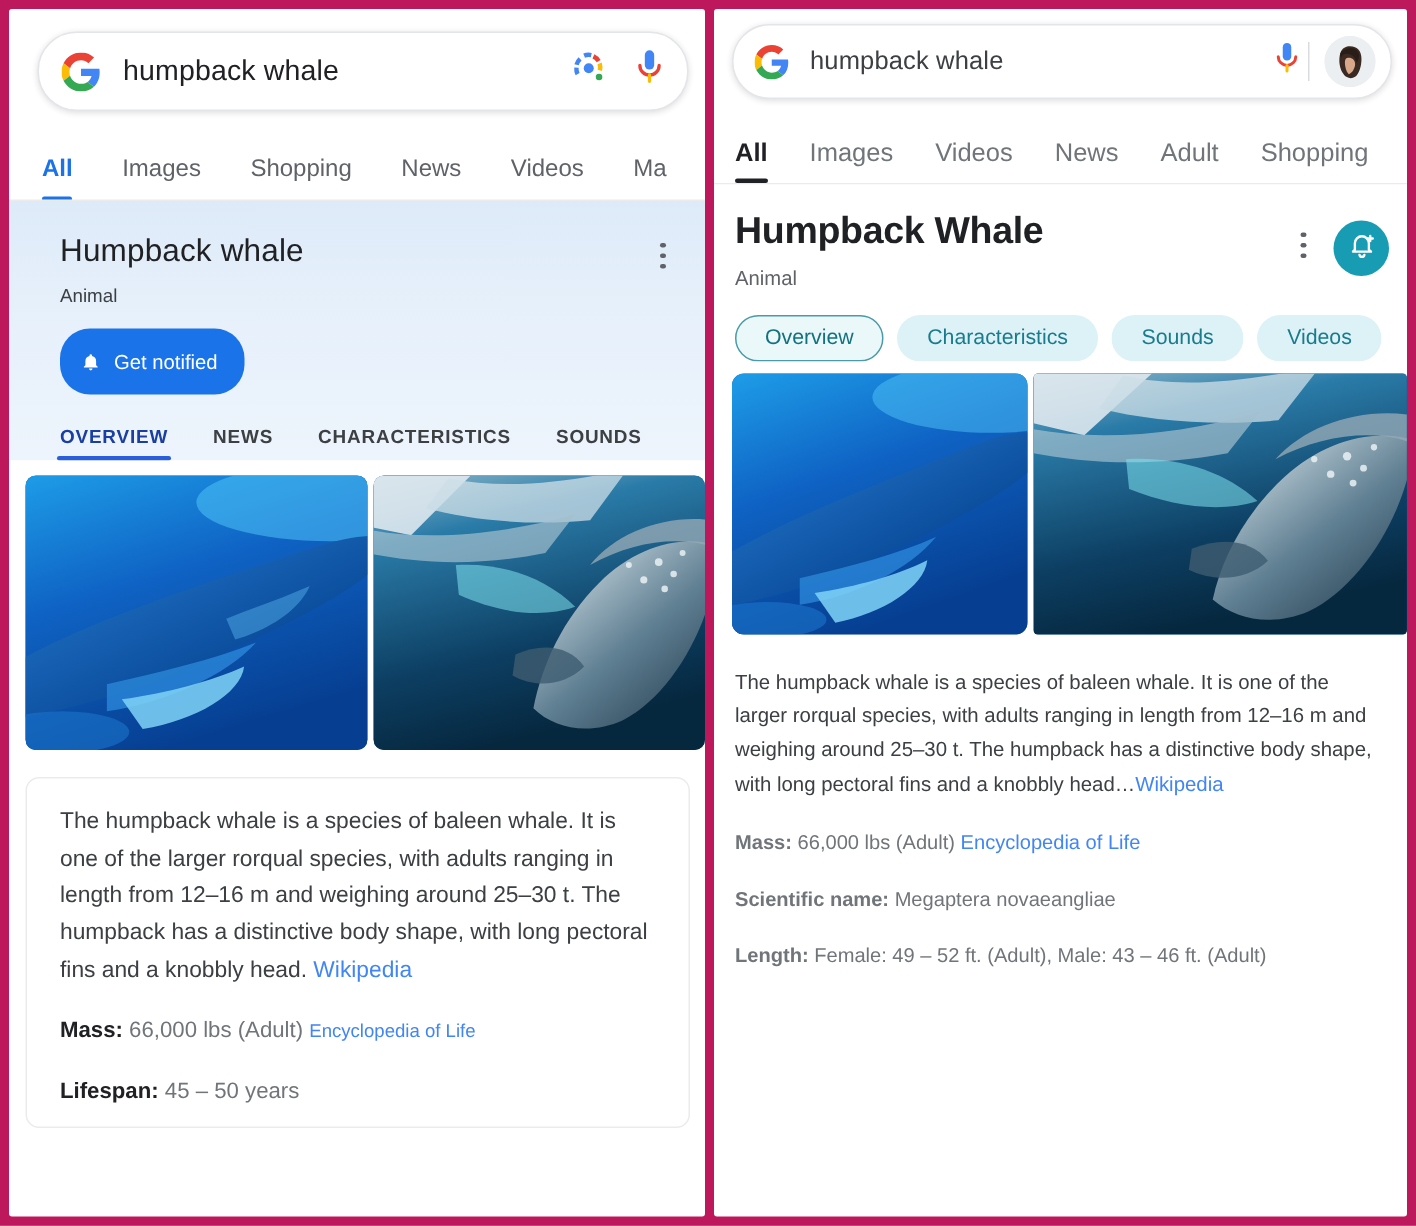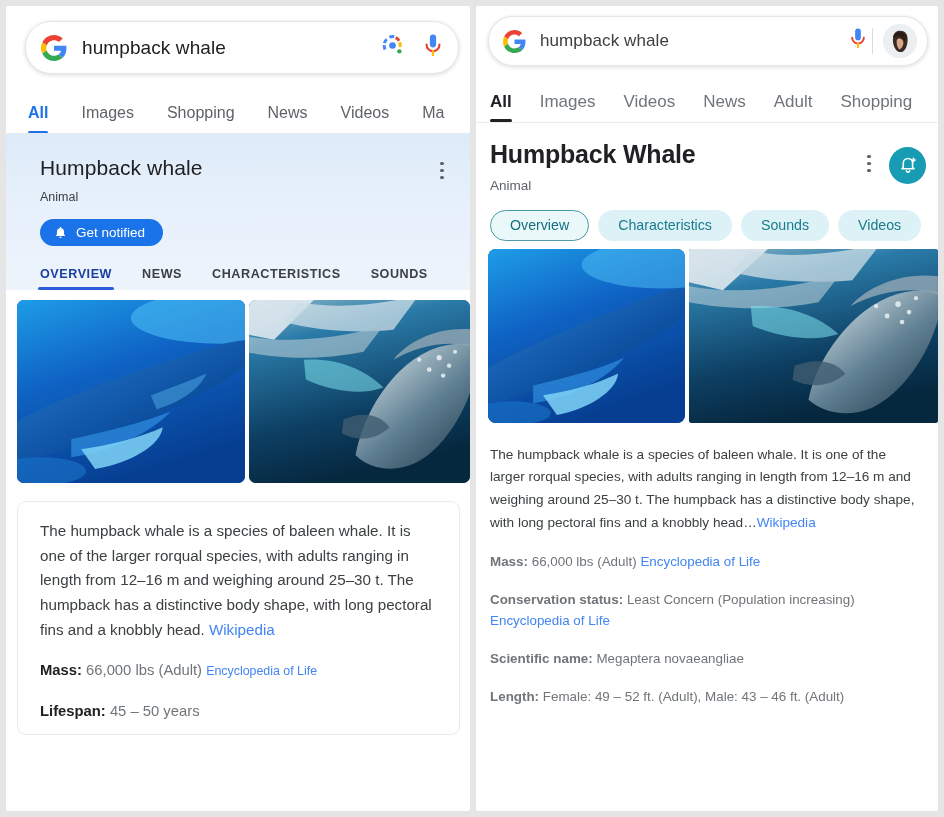--- a/index.html
+++ b/index.html
@@ -4,21 +4,21 @@
 <style>
   html,body{margin:0;padding:0;}
   body{
     width:944px;height:817px;
     background:#5cb9ed;
     font-family:"Liberation Sans", sans-serif;
     overflow:hidden;
   }
   .frame{
     position:relative;width:944px;height:817px;
-    background:#e5e5e5;
+    background:#be185d;
     box-sizing:border-box;
     display:flex;
   }
   
   .panel{
     position:relative;
     background:#ffffff;
     overflow:hidden;
     box-sizing:border-box;
   }
@@ -100,21 +100,21 @@
   }
   .kp-sub{font-size:12.5px;color:#3c4043;margin-top:10px;}
   .kebab{
     width:20px;flex:0 0 auto;display:flex;flex-direction:column;
     align-items:center;gap:3.5px;padding-top:6px;cursor:pointer;
   }
   .kebab i{display:block;width:3.3px;height:3.3px;border-radius:50%;background:#5f6368;}
   .notify-btn{
     display:inline-flex;align-items:center;gap:9px;
     background:#1a73e8;color:#fff;border:none;border-radius:20px;
-    height:27px;padding:0 18px 0 14px;margin:15px 0 0 34px;
+    height:44px;padding:0 18px 0 14px;margin:15px 0 0 34px;
     font-size:13.5px;font-family:"Liberation Sans",sans-serif;cursor:pointer;
   }
   .notify-btn svg{display:block;}
   .kp-tabs{
     display:flex;align-items:flex-end;gap:30px;
     padding:22px 0 0 34px;height:44px;box-sizing:border-box;
     white-space:nowrap;overflow:hidden;
   }
   .kp-tab{
     position:relative;font-size:12.6px;letter-spacing:.55px;
@@ -459,23 +459,20 @@
     </div>
 
     <div style="padding:14px 14px 0 14px;">
       <div class="r-desc">
         <span>The humpback whale is a species of baleen whale. It is one of the larger rorqual species, with adults ranging in length from 12–16 m and weighing around 25–30 t. The humpback has a distinctive body shape, with long pectoral fins and a knobbly head…</span><span class="lnk">Wikipedia</span>
       </div>
       <div class="r-fact">
         <b>Mass:</b><span> 66,000 lbs (Adult) </span><span class="lnk">Encyclopedia of Life</span>
       </div>
       <div class="r-fact">
-        <b>Conservation status:</b><span> Least Concern (Population increasing) </span><span class="lnk">Encyclopedia of Life</span>
-      </div>
-      <div class="r-fact">
         <b>Scientific name:</b><span> Megaptera novaeangliae</span>
       </div>
       <div class="r-fact">
         <b>Length:</b><span> Female: 49 – 52 ft. (Adult), Male: 43 – 46 ft. (Adult)</span>
       </div>
     </div>
   </div>
 
 </div>
 

